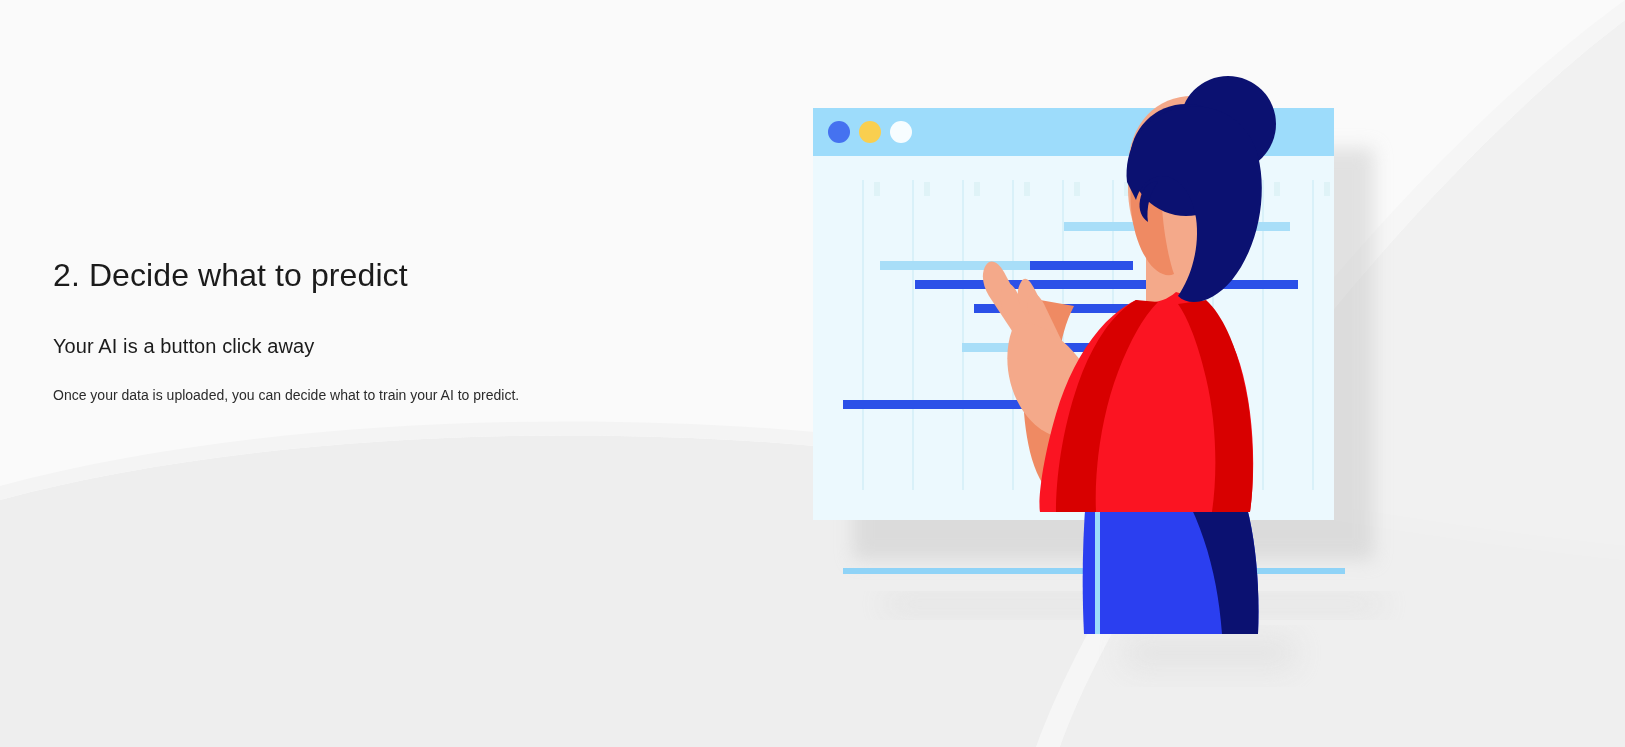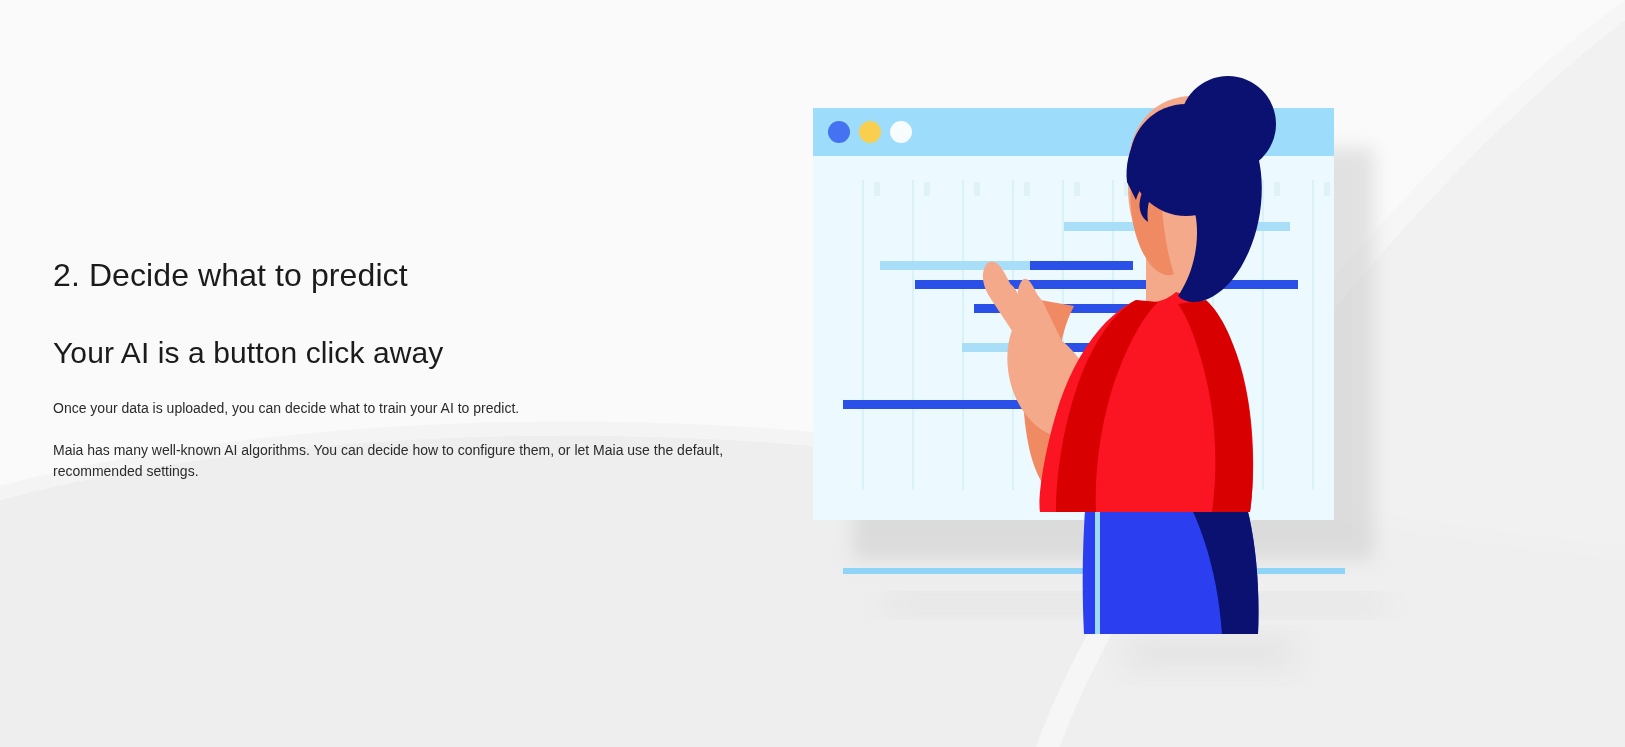--- a/index.html
+++ b/index.html
@@ -28,21 +28,21 @@
   }
   .page-title {
     font-size:32px;
     font-weight:400;
     color:#1b1b1b;
     letter-spacing:.1px;
     line-height:1.25;
     margin-bottom:38px;
   }
   .subtitle {
-    font-size:30px;
+    font-size:20px;
     font-weight:400;
     color:#1b1b1b;
     letter-spacing:.1px;
     line-height:1.3;
     margin-bottom:26px;
   }
   .para {
     font-size:14px;
     font-weight:400;
     color:#2b2b2b;
@@ -76,21 +76,20 @@
 
       <path d="M1625,20 C1480,130 1300,330 1180,520 C1120,612 1080,690 1060,747 L1625,747 Z" fill="#eeeeee" opacity="0.85"></path>
       <path d="M1625,0 C1470,112 1282,318 1158,514 C1100,604 1058,686 1036,747 L1060,747 C1080,690 1120,612 1180,520 C1300,330 1480,130 1625,20 Z" fill="#f6f6f6"></path>
     </svg>
   </div>
 
   <div class="content">
     <h1 class="page-title">2. Decide what to predict</h1>
     <h2 class="subtitle">Your AI is a button click away</h2>
     <p class="para">Once your data is uploaded, you can decide what to train your AI to predict.</p>
-    <p class="para">Maia has many well-known AI algorithms. You can decide how to configure them, or let Maia use the default, recommended settings.</p>
   </div>
 
   <div class="illustration">
     <svg width="1625" height="747" viewBox="0 0 1625 747">
       <defs>
         <clipPath id="winClip">
           <rect x="813" y="108" width="521" height="412"></rect>
         </clipPath>
         <clipPath id="winBodyClip">
           <rect x="813" y="156" width="521" height="364"></rect>

